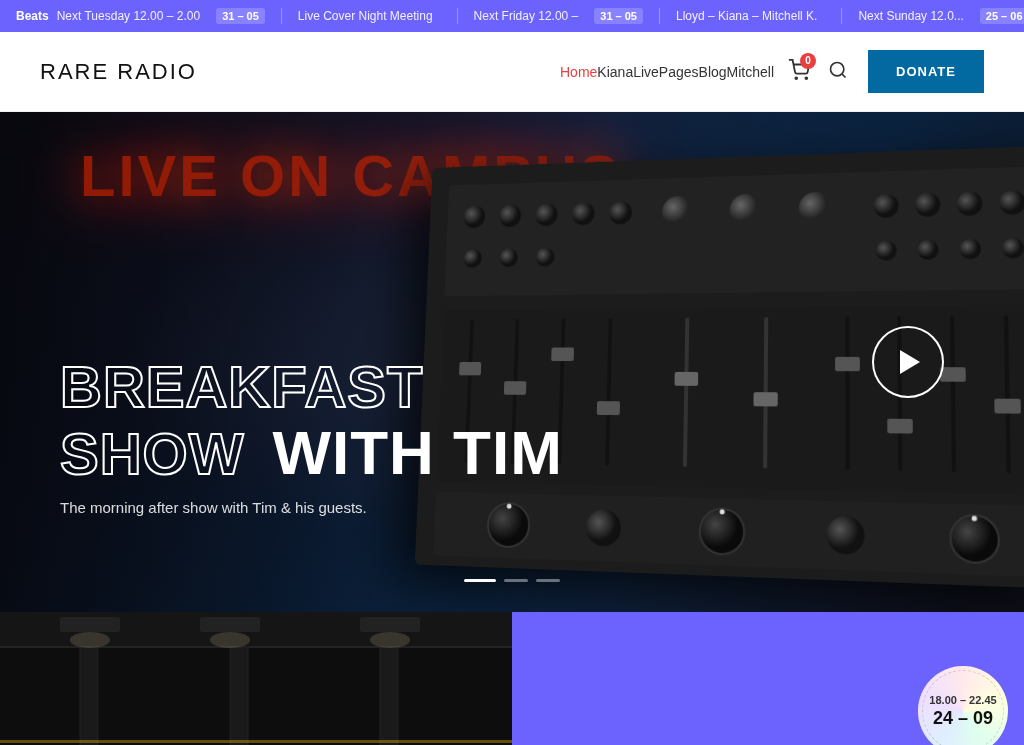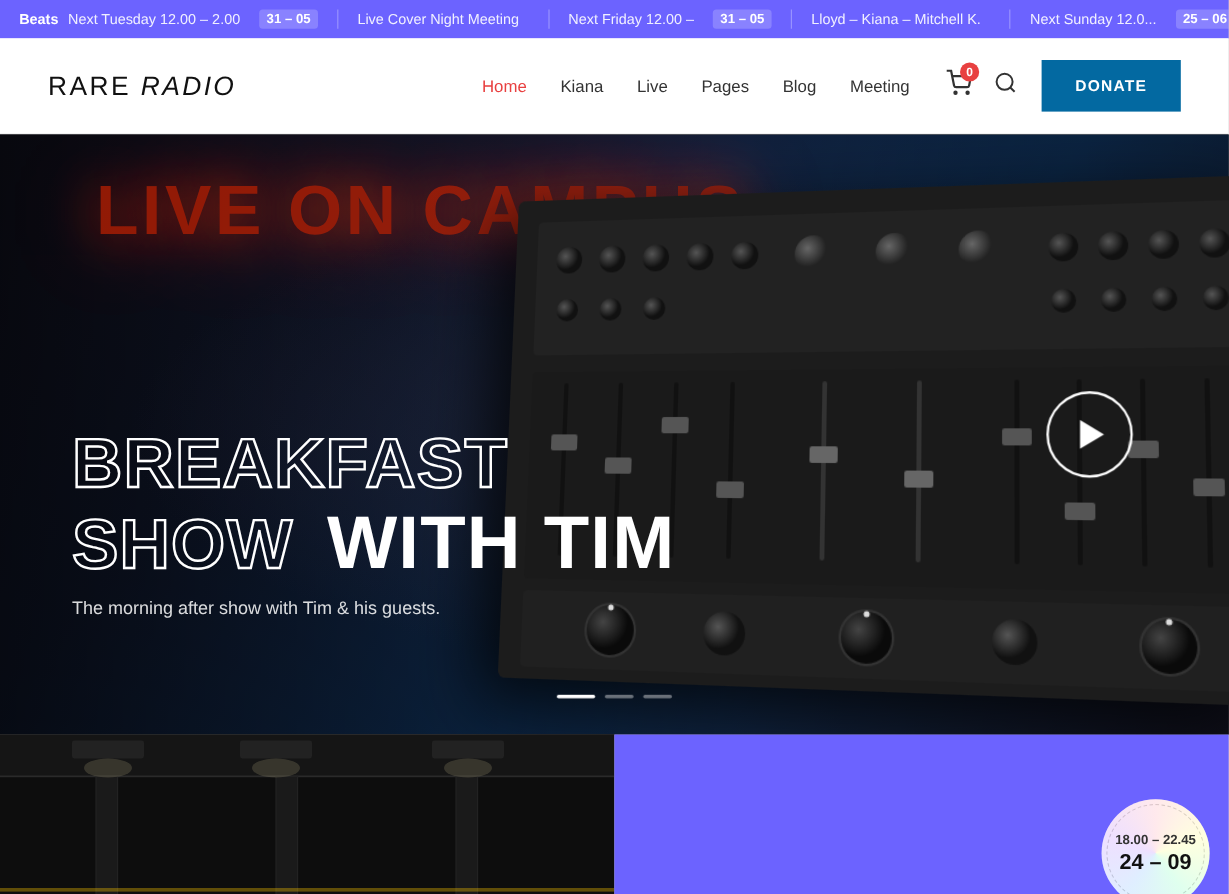--- a/index.html
+++ b/index.html
@@ -63,22 +63,21 @@
       color: #111;
       margin-right: auto;
     }
     .logo span {
       font-weight: 300;
       color: #111;
     }
     .nav {
       display: flex;
       align-items: center;
-      gap: 28px;
-      margin-right: 30px;
+      margin-right: 14px;
     }
     .nav-item {
       font-size: 14px;
       font-weight: 500;
       color: #333;
       cursor: pointer;
       text-decoration: none;
     }
     .nav-item.active {
       color: #e84040;
@@ -354,29 +353,29 @@
       <span class="ticker-show">Next Sunday 12.0...</span>
       <span class="ticker-date">25 – 06</span>
     </div>
 
   </div>
 </div>
 
 <header class="header">
   <div class="logo">
     <span>RARE</span>
-    <span style="font-weight:300;font-style:italic;"> <span>RADIO</span></span>
+    <span style="font-weight:300;"> <span>RADIO</span></span>
   </div>
   <nav class="nav">
     <a class="nav-item active">Home</a>
     <a class="nav-item">Kiana</a>
     <a class="nav-item">Live</a>
     <a class="nav-item">Pages</a>
     <a class="nav-item">Blog</a>
-    <a class="nav-item">Meeting</a>
+    <a class="nav-item">Mitchell</a>
   </nav>
   <div class="header-icons">
     <div class="cart-icon-wrap">
       <svg width="22" height="22" viewBox="0 0 24 24" fill="none" stroke="#333" stroke-width="2">
         <circle cx="9" cy="21" r="1"></circle>
           <circle cx="20" cy="21" r="1"></circle>
         <path d="M1 1h4l2.68 13.39a2 2 0 0 0 2 1.61h9.72a2 2 0 0 0 2-1.61L23 6H6"></path>
       </svg>
       <span class="cart-badge">0</span>
     </div>

